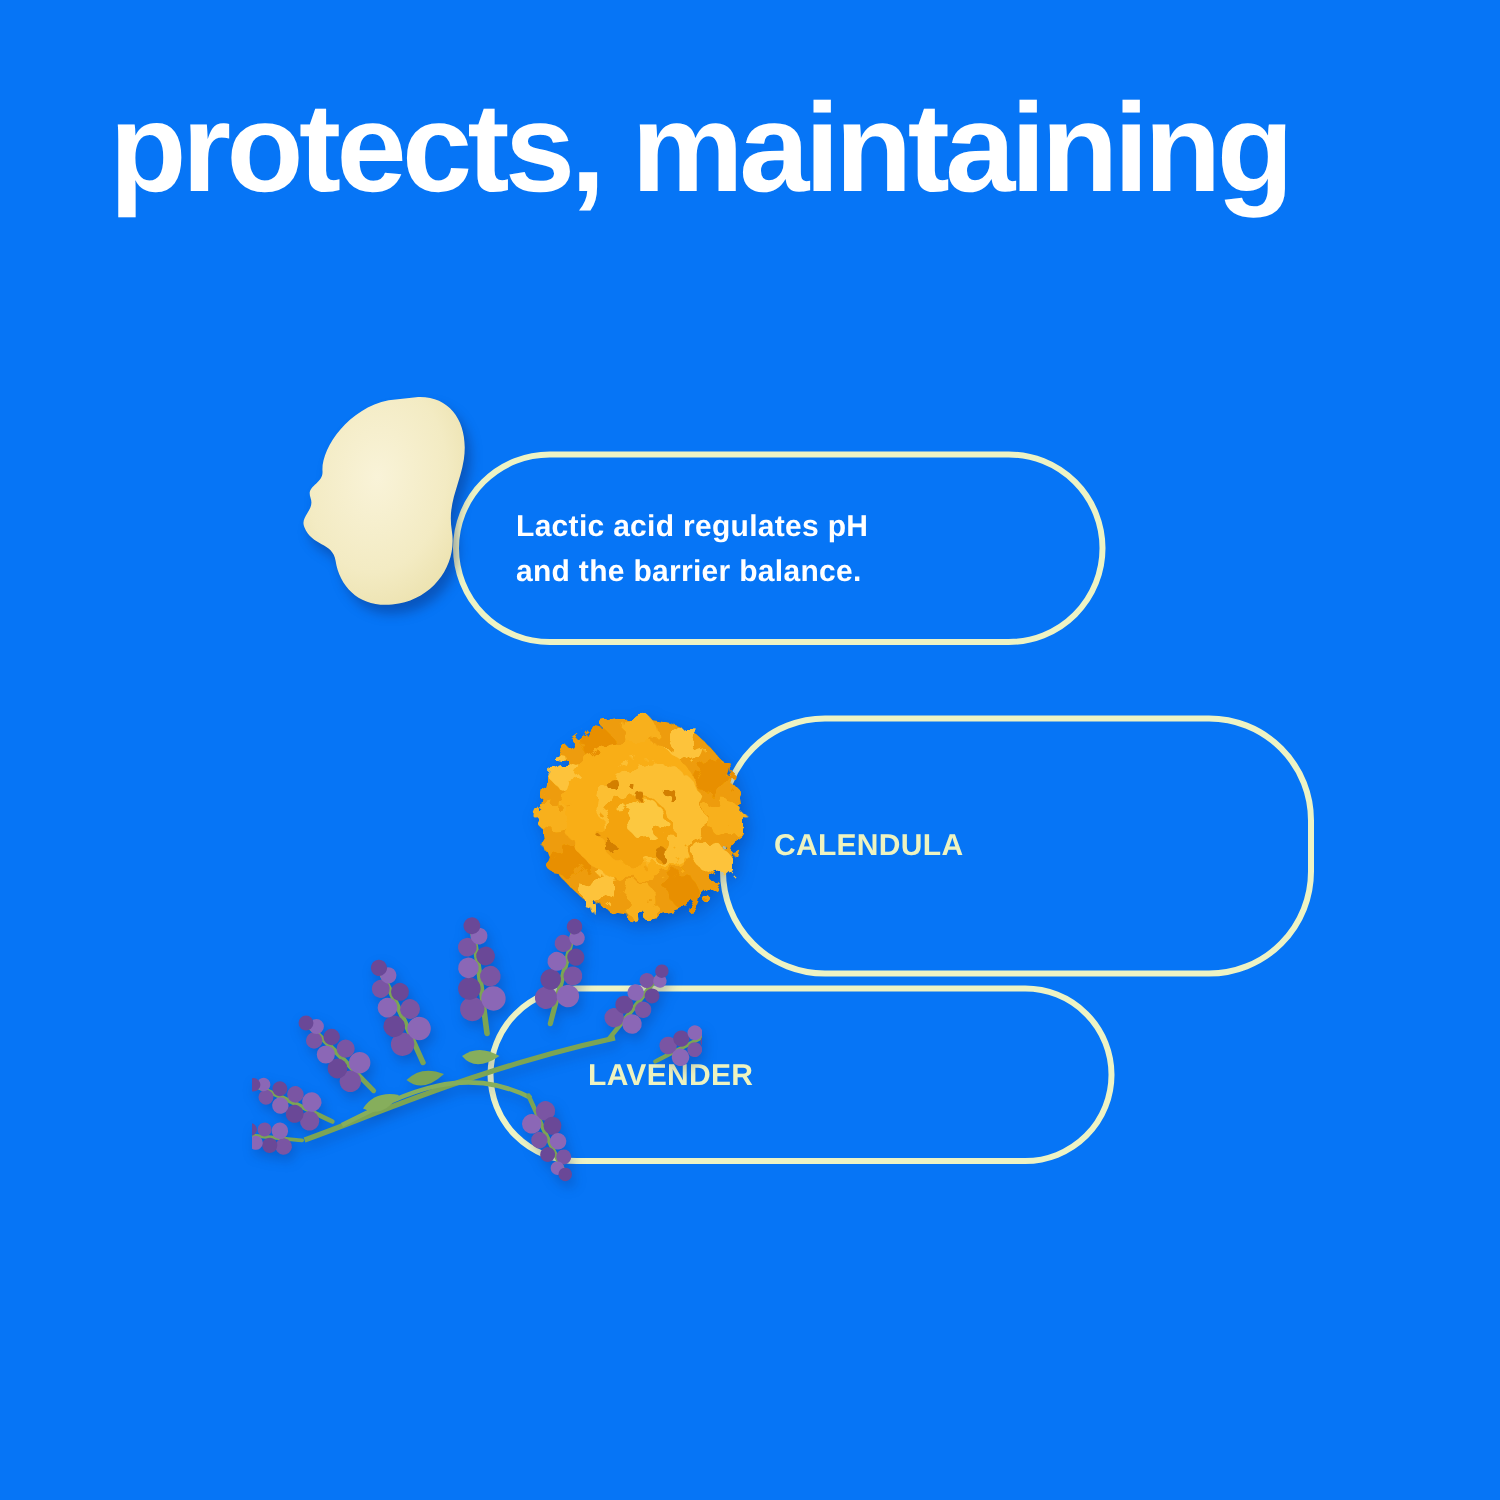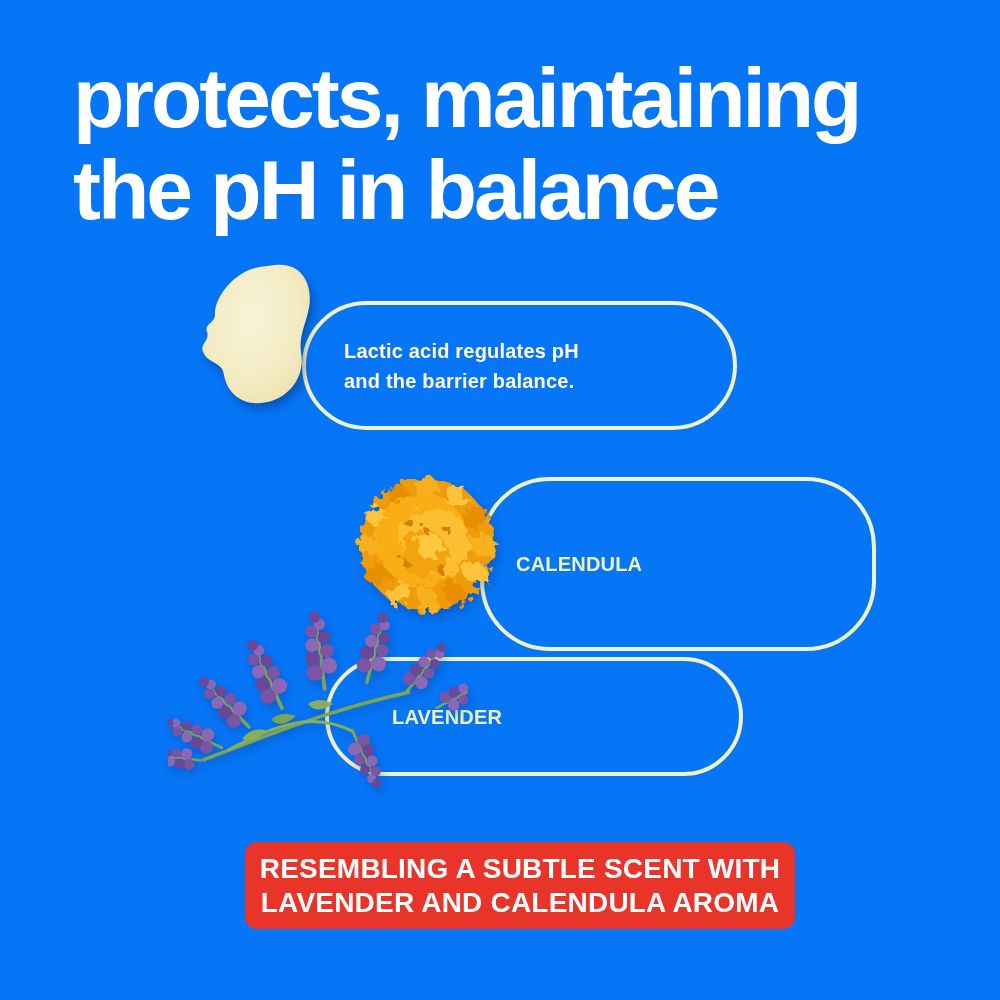--- a/index.html
+++ b/index.html
@@ -58,21 +58,20 @@
     font-size:28px;font-weight:bold;line-height:34px;letter-spacing:0.2px;
   }
 </style>
 </head>
 <body>
 
 <div class="canvas">
 
   <h1 class="heading">
     <span>protects, maintaining</span>
-    <span>the pH in balance</span>
   </h1>
 
   <div class="capsule capsule-lactic">
     <span class="cap-line">Lactic acid regulates pH</span>
     <span class="cap-line">and the barrier balance.</span>
   </div>
 
   <svg class="decor smear-svg" width="152" height="154" viewBox="0 0 152 154" aria-hidden="true">
     <defs>
       <radialGradient id="creamGrad" cx="45%" cy="40%" r="75%">
@@ -154,18 +153,14 @@
     <use href="#sp" transform="translate(78,116) rotate(-45) scale(1.1)"></use>
     <use href="#sp" transform="translate(112,96) rotate(-25) scale(1.2)"></use>
     <use href="#sp" transform="translate(156,76) rotate(-8) scale(1.25)"></use>
     <use href="#sp" transform="translate(200,70) rotate(14) scale(1.15)"></use>
     <use href="#sp" transform="translate(240,82) rotate(38)"></use>
     <use href="#sp" transform="translate(272,98) rotate(62) scale(0.9)"></use>
     <use href="#sp" transform="translate(186,126) rotate(155)"></use>
     <use href="#sp" transform="translate(30,152) rotate(-85) scale(0.85)"></use>
   </svg>
 
-  <div class="banner">
-    <span>RESEMBLING A SUBTLE SCENT WITH</span>
-    <span>LAVENDER AND CALENDULA AROMA</span>
-  </div>
 
 </div>
 
 </body></html>

